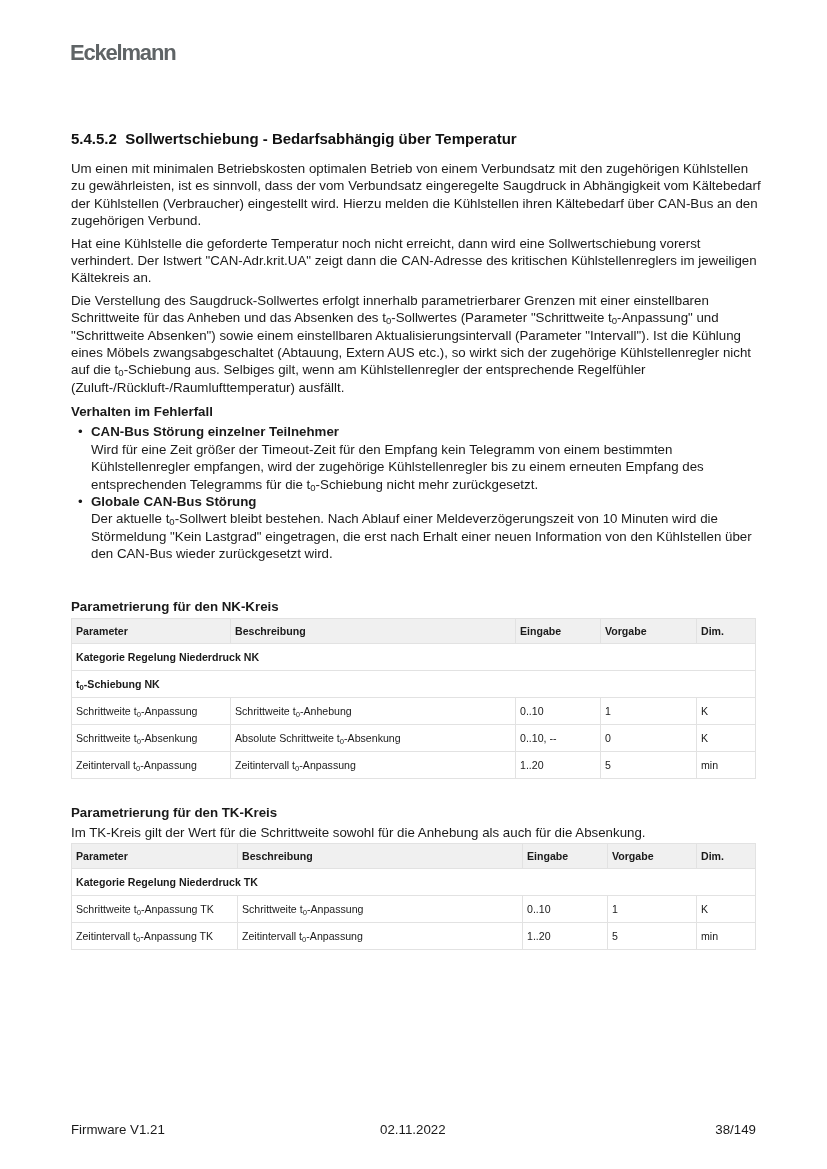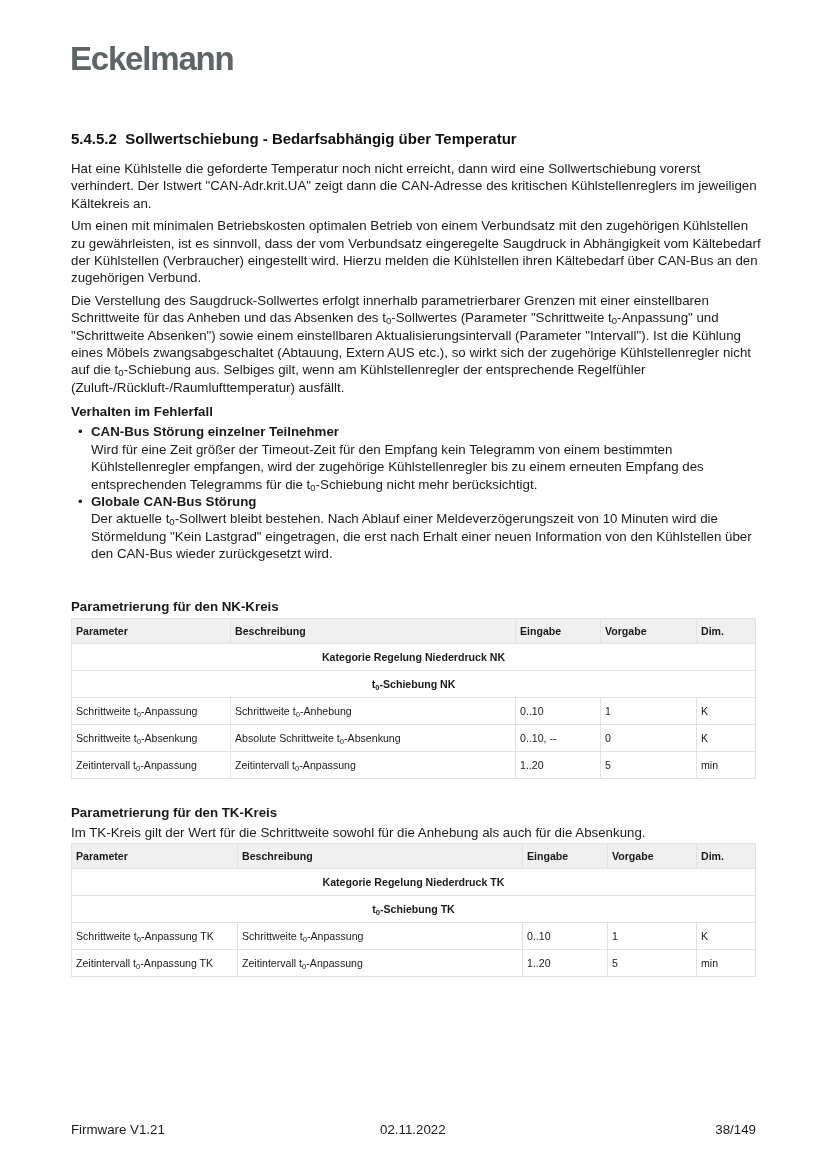--- a/index.html
+++ b/index.html
@@ -1,56 +1,56 @@
 <!DOCTYPE html>
 <html><head>
 <meta charset="utf-8">
 <style>
   html, body { margin:0; padding:0; background:#ffffff; }
   body { width:827px; height:1169px; position:relative; overflow:hidden;
          font-family:"Liberation Sans", sans-serif; color:#1a1a1a; }
   .logo { position:absolute; left:70px; top:40px; font-family:"Liberation Sans", sans-serif;
-          font-weight:bold; font-size:33px; color:#5f6466; letter-spacing:-1.2px; }
+          font-weight:bold; font-size:22px; color:#5f6466; letter-spacing:-1.2px; }
   .content { position:absolute; left:71px; top:130px; width:690px; }
   h2 { font-size:15px; font-weight:bold; margin:0 0 13px 0; color:#111; }
   p { font-size:13.3px; line-height:17.4px; margin:0 0 5px 0; }
   h3 { font-size:13.3px; font-weight:bold; margin:0 0 4px 0; }
   .sect1 { margin-top:8px; }
   ul.bullets { list-style:none; margin:0; padding:0 0 0 7px; }
   ul.bullets li { position:relative; padding-left:13px; font-size:13.3px; line-height:17.4px; margin-bottom:0; }
   ul.bullets li::before { content:"\2022"; position:absolute; left:0; top:0; }
   .b-title { font-weight:bold; display:block; }
   sub { font-size:0.72em; vertical-align:-0.25em; line-height:0; }
   table { border-collapse:collapse; width:685px; font-size:10.6px; margin-top:4px; }
   th, td { border:1px solid #e2e2e2; text-align:left; padding:0 4px; height:26px; }
   th { background:#f0f0f0; font-weight:bold; height:24px; }
-  td.bold { font-weight:bold;text-align:center; }
+  td.bold { font-weight:bold; }
   .tbl-title { margin-top:36px; }
   .footer { position:absolute; top:1122px; font-size:13.3px; }
 </style>
 </head>
 <body>
 
 <div class="logo">Eckelmann</div>
 
 <div class="content">
   <h2>
     <span>5.4.5.2</span>&nbsp;
     <span>Sollwertschiebung - Bedarfsabhängig über Temperatur</span>
   </h2>
 
+  <p>Um einen mit minimalen Betriebskosten optimalen Betrieb von einem Verbundsatz mit den zugehörigen Kühlstellen zu gewährleisten, ist es sinnvoll, dass der vom Verbundsatz eingeregelte Saugdruck in Abhängigkeit vom Kältebedarf der Kühlstellen (Verbraucher) eingestellt wird. Hierzu melden die Kühlstellen ihren Kältebedarf über CAN-Bus an den zugehörigen Verbund.</p>
   <p>Hat eine Kühlstelle die geforderte Temperatur noch nicht erreicht, dann wird eine Sollwertschiebung vorerst verhindert. Der Istwert "CAN-Adr.krit.UA" zeigt dann die CAN-Adresse des kritischen Kühlstellenreglers im jeweiligen Kältekreis an.</p>
-  <p>Um einen mit minimalen Betriebskosten optimalen Betrieb von einem Verbundsatz mit den zugehörigen Kühlstellen zu gewährleisten, ist es sinnvoll, dass der vom Verbundsatz eingeregelte Saugdruck in Abhängigkeit vom Kältebedarf der Kühlstellen (Verbraucher) eingestellt wird. Hierzu melden die Kühlstellen ihren Kältebedarf über CAN-Bus an den zugehörigen Verbund.</p>
   <p><span>Die Verstellung des Saugdruck-Sollwertes erfolgt innerhalb parametrierbarer Grenzen mit einer einstellbaren Schrittweite für das Anheben und das Absenken des t</span><sub>0</sub><span>-Sollwertes (Parameter "Schrittweite t</span><sub>0</sub><span>-Anpassung" und "Schrittweite Absenken") sowie einem einstellbaren Aktualisierungsintervall (Parameter "Intervall"). Ist die Kühlung eines Möbels zwangsabgeschaltet (Abtauung, Extern AUS etc.), so wirkt sich der zugehörige Kühlstellenregler nicht auf die t</span><sub>0</sub><span>-Schiebung aus. Selbiges gilt, wenn am Kühlstellenregler der entsprechende Regelfühler (Zuluft-/Rückluft-/Raumlufttemperatur) ausfällt.</span></p>
 
   <h3 class="sect1">Verhalten im Fehlerfall</h3>
   <ul class="bullets">
     <li>
       <span class="b-title">CAN-Bus Störung einzelner Teilnehmer</span>
-      <span>Wird für eine Zeit größer der Timeout-Zeit für den Empfang kein Telegramm von einem bestimmten Kühlstellenregler empfangen, wird der zugehörige Kühlstellenregler bis zu einem erneuten Empfang des entsprechenden Telegramms für die t</span><sub>0</sub><span>-Schiebung nicht mehr berücksichtigt.</span>
+      <span>Wird für eine Zeit größer der Timeout-Zeit für den Empfang kein Telegramm von einem bestimmten Kühlstellenregler empfangen, wird der zugehörige Kühlstellenregler bis zu einem erneuten Empfang des entsprechenden Telegramms für die t</span><sub>0</sub><span>-Schiebung nicht mehr zurückgesetzt.</span>
     </li>
     <li>
       <span class="b-title">Globale CAN-Bus Störung</span>
       <span>Der aktuelle t</span><sub>0</sub><span>-Sollwert bleibt bestehen. Nach Ablauf einer Meldeverzögerungszeit von 10 Minuten wird die Störmeldung "Kein Lastgrad" eingetragen, die erst nach Erhalt einer neuen Information von den Kühlstellen über den CAN-Bus wieder zurückgesetzt wird.</span>
     </li>
   </ul>
 
   <h3 class="tbl-title">Parametrierung für den NK-Kreis</h3>
   <table>
     <tbody>
@@ -99,23 +99,20 @@
       <th style="width:157px">Parameter</th>
       <th style="width:276px">Beschreibung</th>
       <th style="width:76px">Eingabe</th>
       <th style="width:80px">Vorgabe</th>
       <th>Dim.</th>
     </tr>
     <tr>
           <td colspan="5" class="bold">Kategorie Regelung Niederdruck TK</td>
         </tr>
     <tr>
-          <td colspan="5" class="bold"><span>t</span><sub>0</sub><span>-Schiebung TK</span></td>
-        </tr>
-    <tr>
       <td><span>Schrittweite t</span><sub>0</sub><span>-Anpassung TK</span></td>
       <td><span>Schrittweite t</span><sub>0</sub><span>-Anpassung</span></td>
       <td>0..10</td>
           <td>1</td>
           <td>K</td>
     </tr>
     <tr>
       <td><span>Zeitintervall t</span><sub>0</sub><span>-Anpassung TK</span></td>
       <td><span>Zeitintervall t</span><sub>0</sub><span>-Anpassung</span></td>
       <td>1..20</td>

